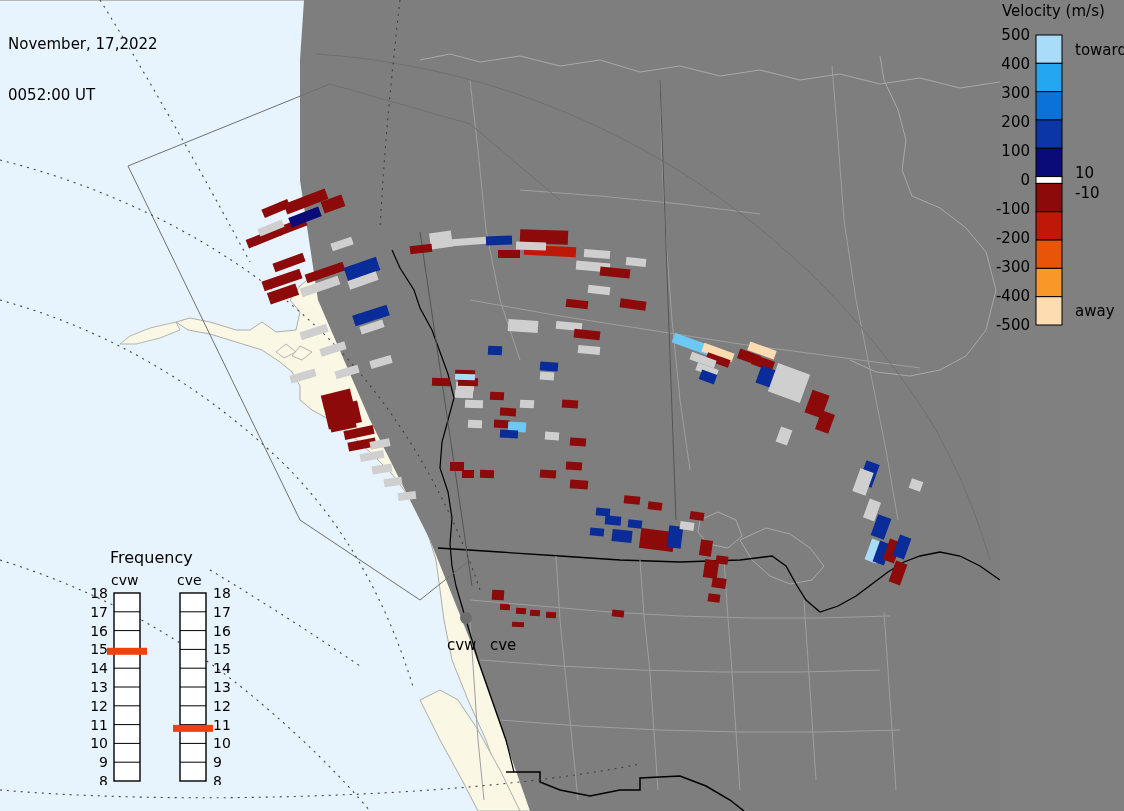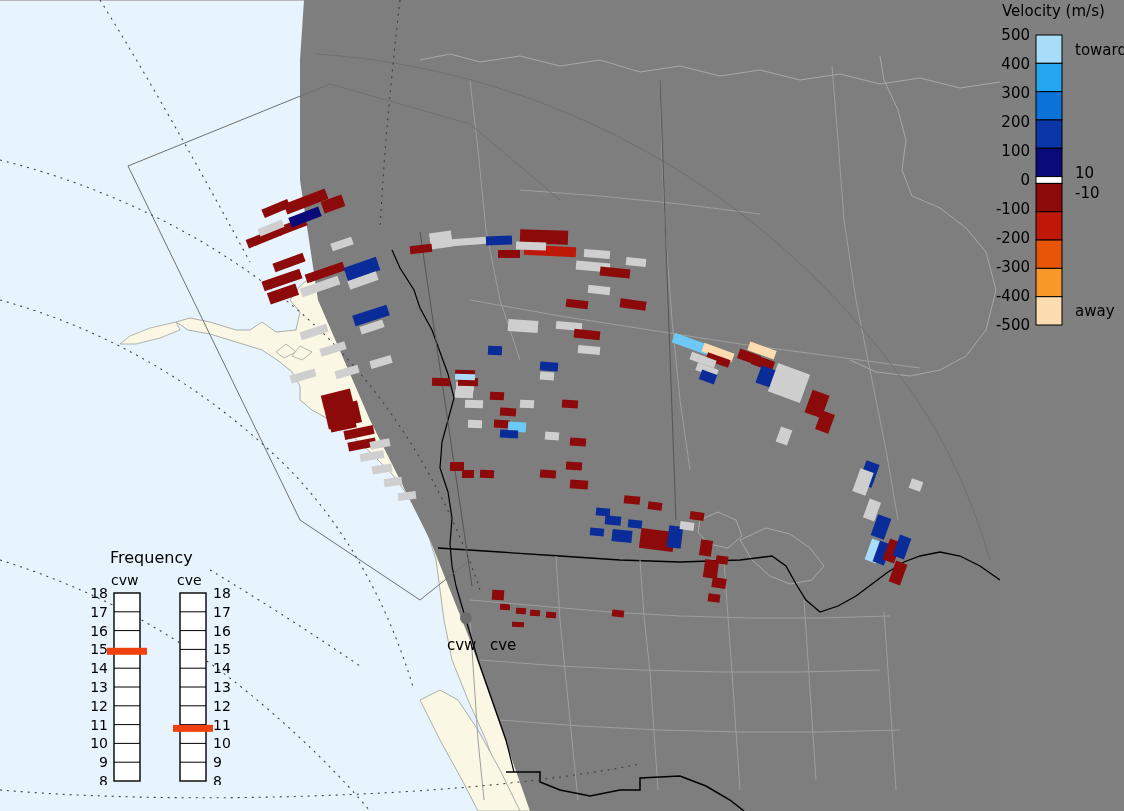--- a/index.html
+++ b/index.html
@@ -242,20 +242,24 @@
 
       <circle cx="466" cy="618" r="6" fill="#6e6e6e"></circle>
     </g>
   </svg>
 
   <svg class="abs" style="left:0;top:0;pointer-events:none;" width="1000" height="811">
     <text class="sitetxt" x="447" y="650">cvw</text>
     <text class="sitetxt" x="490" y="650">cve</text>
   </svg>
 
+  <div class="abs" id="datetime">
+    <div>November, 17,2022</div>
+    <div>0052:00 UT</div>
+  </div>
 
   <svg class="abs" style="left:80px;top:545px;" width="180" height="240">
     <text class="freqhdr" x="30" y="18">Frequency</text>
     <text class="freqtxt" x="31" y="40">cvw</text>
     <text class="freqtxt" x="97" y="40">cve</text>
 
     <g id="freq-cvw">
         <rect x="34" y="48" width="26" height="188" fill="#fff" stroke="#000" stroke-width="1.4"></rect>
         <line x1="34" y1="66.8" x2="60" y2="66.8" stroke="#000" stroke-width="1"></line>
         <line x1="34" y1="85.6" x2="60" y2="85.6" stroke="#000" stroke-width="1"></line>

